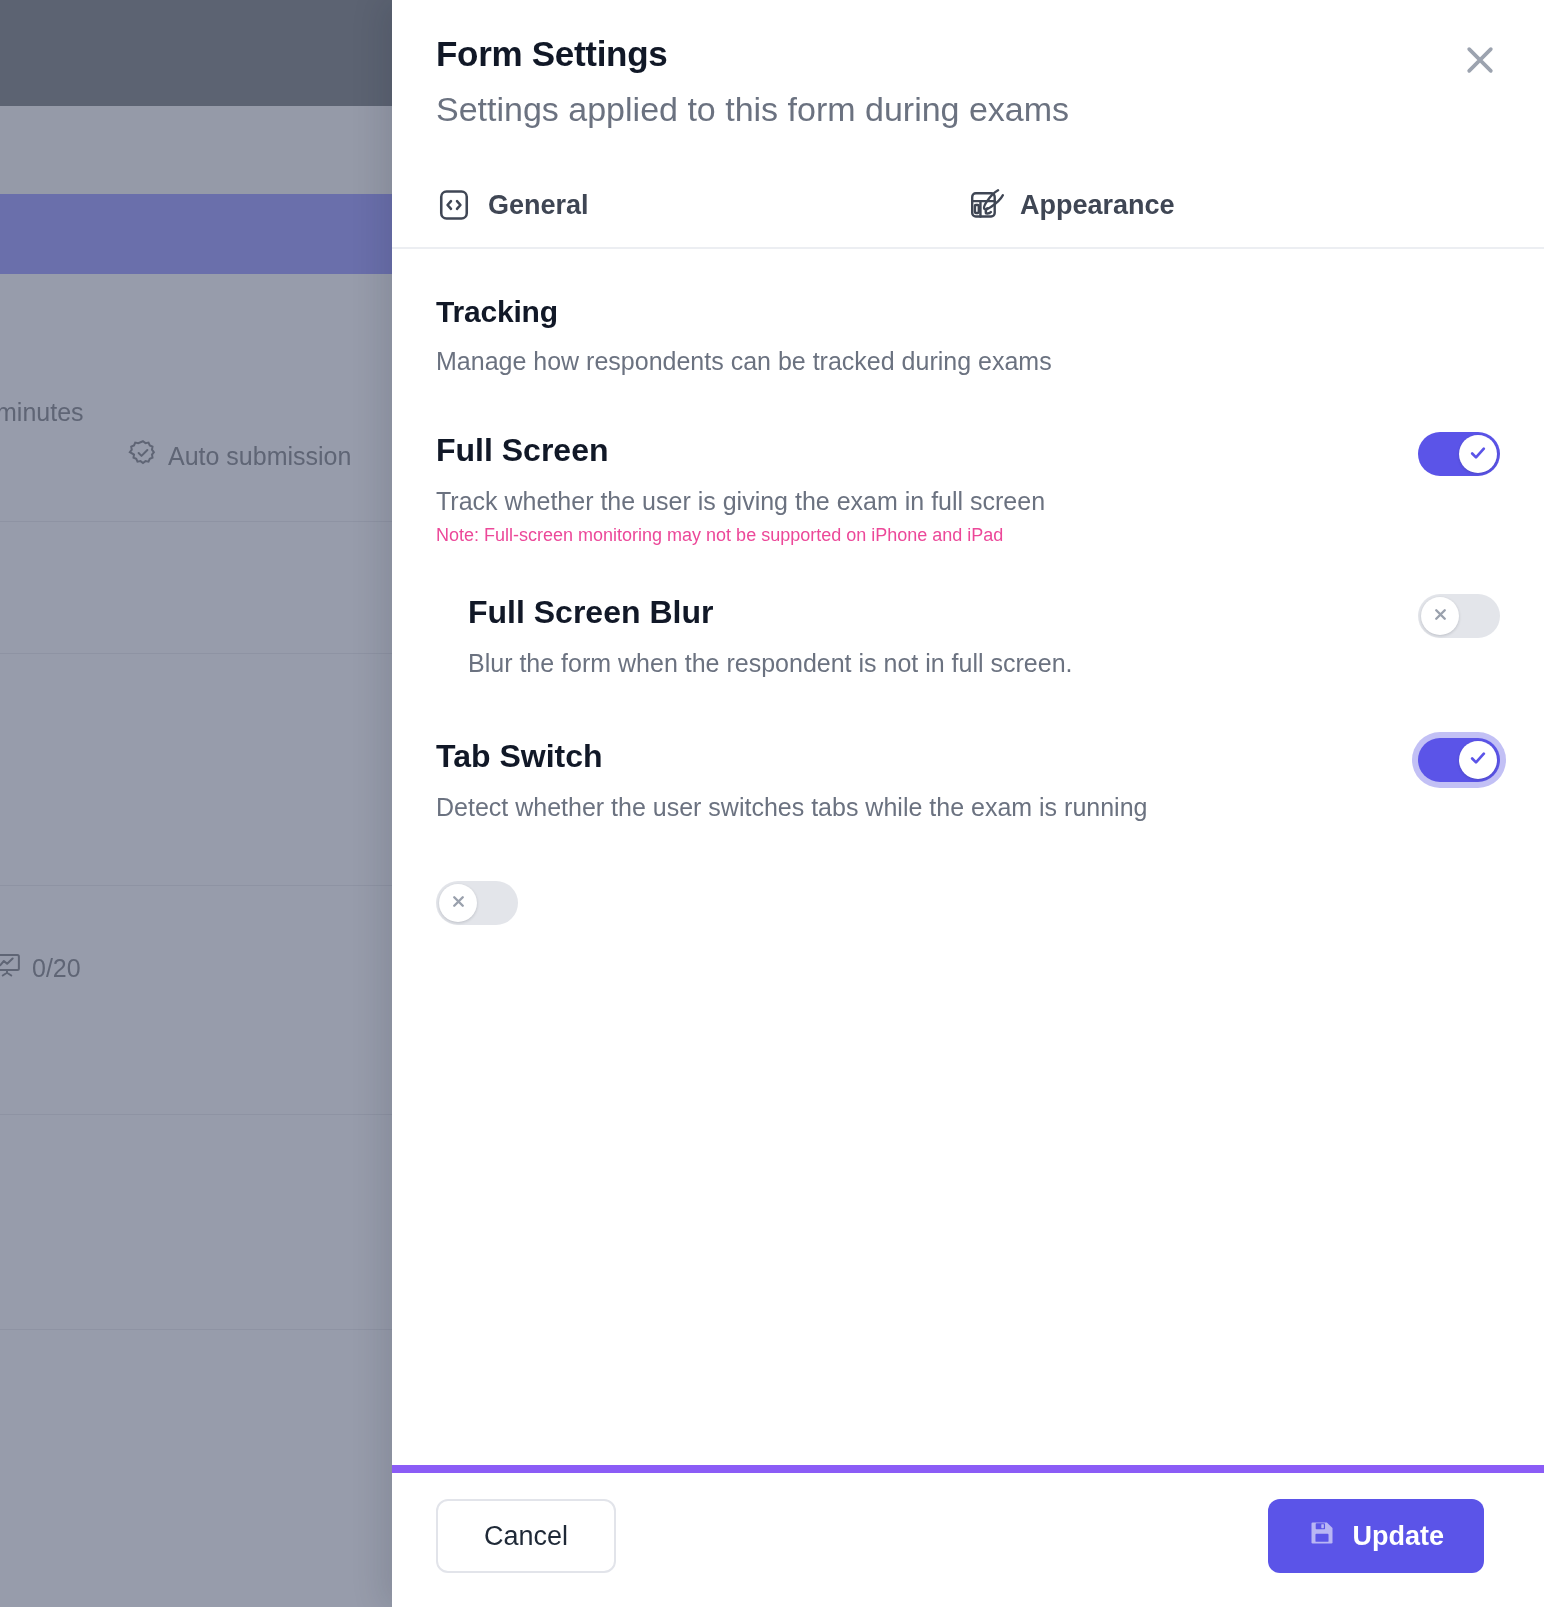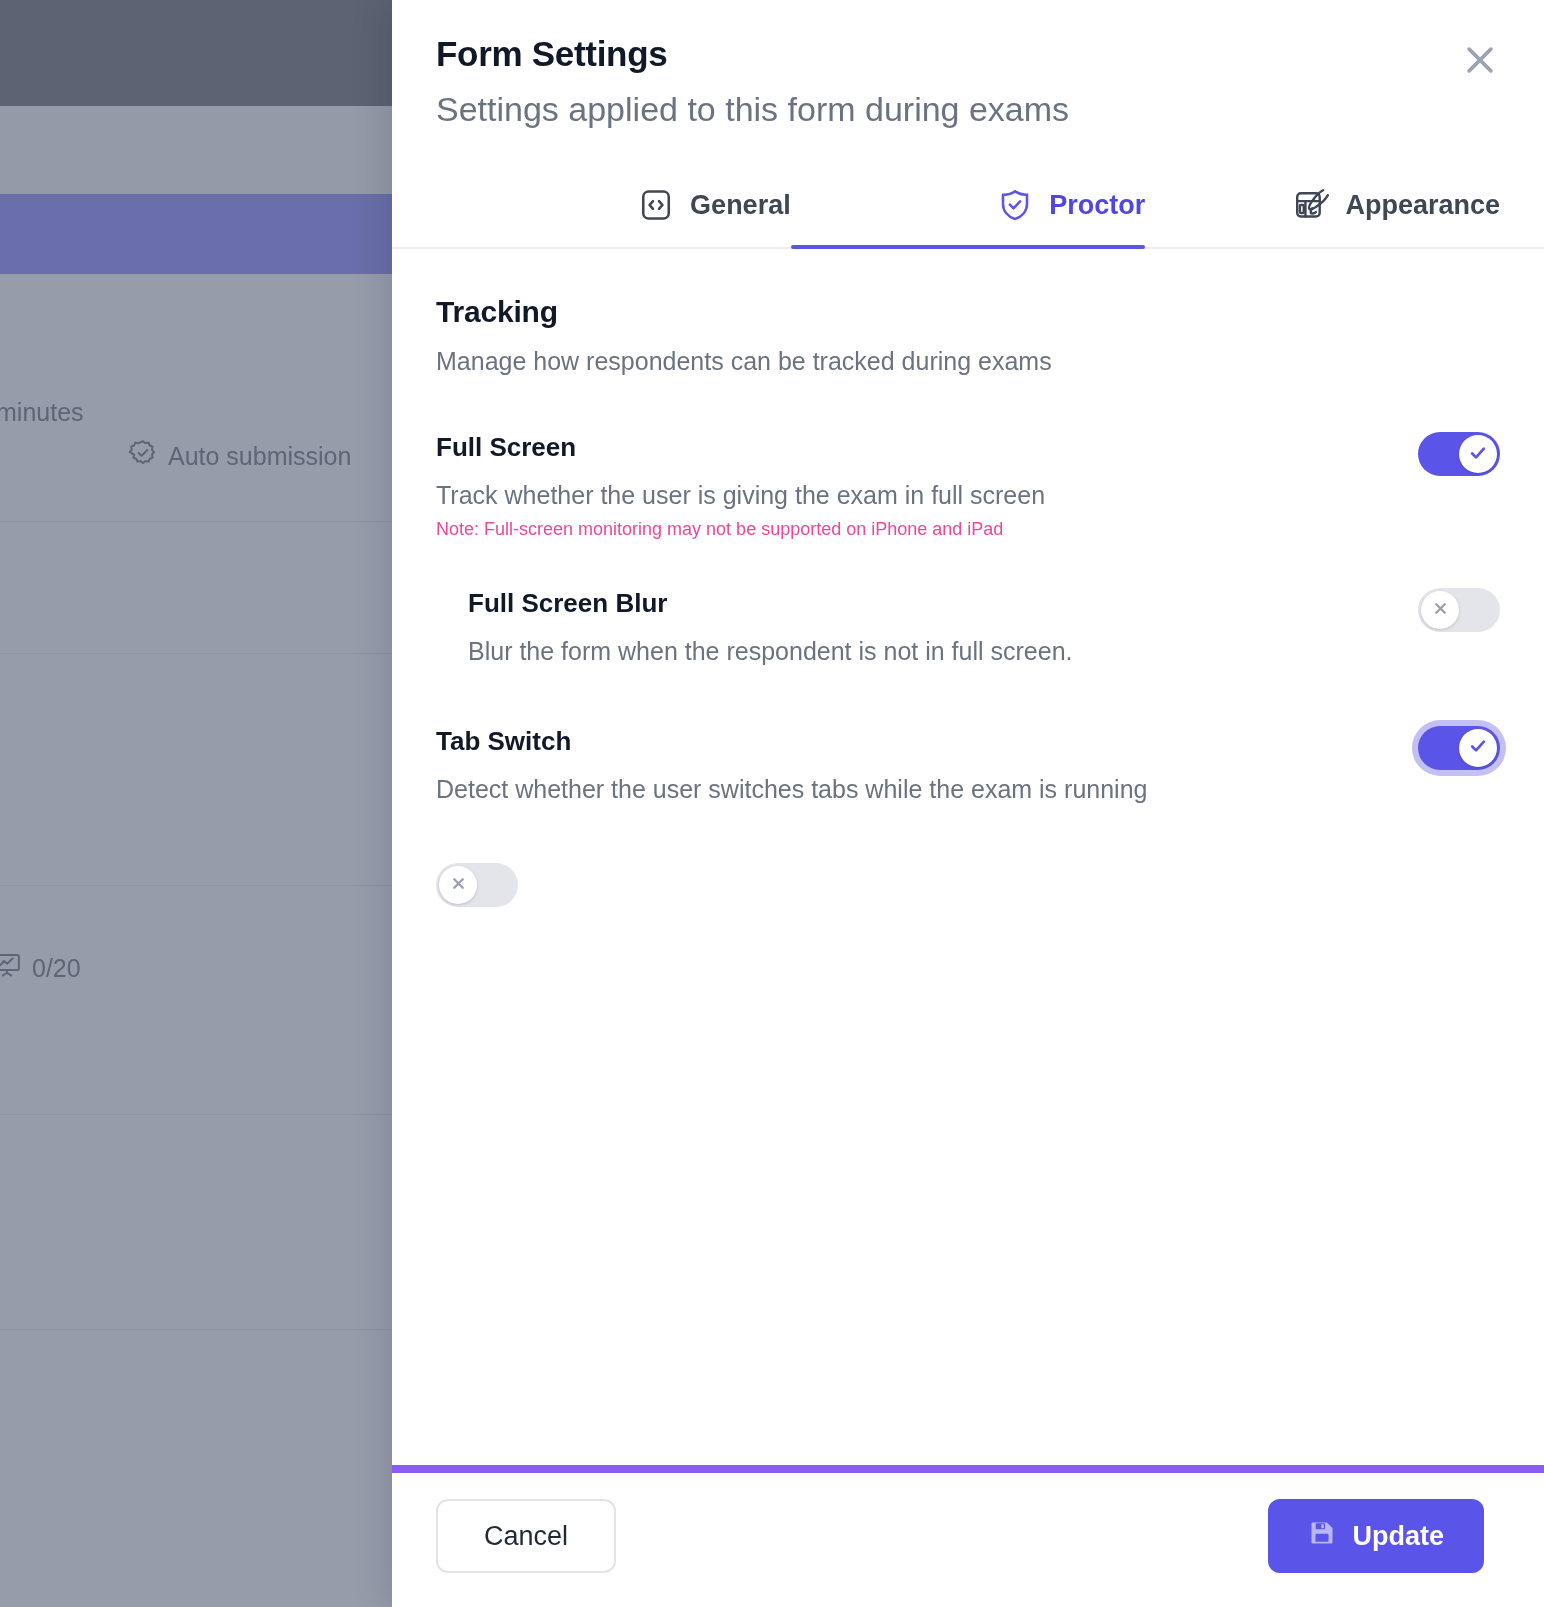--- a/index.html
+++ b/index.html
@@ -42,21 +42,21 @@
     cursor: pointer; background: none; border: none; padding: 0;
   }
   .close-btn svg { display: block; }
 
   
   .tabs {
     display: flex; margin-top: 44px; padding: 0 44px;
     border-bottom: 2px solid #eceef2;
   }
   .tab {
-    flex: 1; display: flex; align-items: center; justify-content: flex-end; gap: 16px;
+    flex: 1; display: flex; align-items: center; justify-content: flex-start; gap: 16px;
     padding: 14px 0 24px 0; cursor: pointer; position: relative;
     font-size: 27px; font-weight: 700; color: #3f4654;
     background: none; border: none;
   }
   .tab .tab-ico { display: flex; align-items: center; }
   .tab.active { color: #4f46e5; }
   .tab.active::after {
     content: ""; position: absolute; left: 0; right: 0; bottom: -2px;
     height: 4px; background: #5b54e8; border-radius: 2px;
   }
@@ -66,21 +66,21 @@
   .section-title { font-size: 30px; font-weight: 700; color: #111827; letter-spacing: -0.2px; }
   .section-sub { margin-top: 18px; font-size: 25px; color: #6b7280; }
 
   .setting-row {
     display: flex; align-items: flex-start; justify-content: space-between;
     gap: 40px; margin-top: 46px;
   }
   .setting-row.indented { margin-left: 32px; margin-top: 48px; }
   .setting-row.gap-lg { margin-top: 56px; }
   .setting-text { max-width: 840px; }
-  .setting-name { font-size: 26px; font-weight: 700; color: #111827; }
+  .setting-name { font-size: 32px; font-weight: 700; color: #111827; }
   .setting-desc { margin-top: 14px; font-size: 25px; color: #6b7280; line-height: 1.45; }
   .setting-note { margin-top: 6px; font-size: 18px; color: #ec4899; }
 
   
   .toggle {
     flex: none; width: 82px; height: 44px; border-radius: 22px;
     position: relative; cursor: pointer; border: none; padding: 0;
     background: #e3e5ea; transition: background .15s;
   }
   .toggle .knob {
@@ -180,29 +180,20 @@
       <button class="tab">
         <span class="tab-ico">
           <svg width="36" height="36" viewBox="0 0 24 24" fill="none" stroke="#3f4654" stroke-width="1.7" stroke-linecap="round" stroke-linejoin="round">
             <rect x="3.5" y="3" width="17" height="18" rx="3.5"></rect>
             <path d="M10 9.4L7.7 12 10 14.6M14 9.4L16.3 12 14 14.6"></path>
           </svg>
         </span>
         <span>General</span>
       </button>
 
-      <button class="tab active">
-        <span class="tab-ico">
-          <svg width="36" height="36" viewBox="0 0 24 24" fill="none" stroke="#5b54e8" stroke-width="1.7" stroke-linecap="round" stroke-linejoin="round">
-            <path d="M12 2.8c2.3 1.7 5 2.4 8 2.3v6.2c0 4.6-3.2 8.4-8 10-4.8-1.6-8-5.4-8-10V5.1c3 .1 5.7-.6 8-2.3z"></path>
-            <path d="M8.6 11.8l2.4 2.4 4.4-4.6"></path>
-          </svg>
-        </span>
-        <span>Proctor</span>
-      </button>
 
       <button class="tab">
         <span class="tab-ico">
           <svg width="36" height="36" viewBox="0 0 24 24" fill="none" stroke="#3f4654" stroke-width="1.6" stroke-linecap="round" stroke-linejoin="round">
             <rect x="2.8" y="4.2" width="15" height="15.5" rx="2.4"></rect>
             <path d="M2.8 9.4h15M8.3 9.4v10.3"></path>
             <rect x="4.6" y="12" width="2.6" height="5.3" rx="0.6"></rect>
             <path d="M22.2 2.2c-2.1 1.1-5.3 4.3-7.5 7.6-1.4 2.1-2.2 4.1-1.5 4.8.7.7 2.6-.2 4.7-1.6 3.3-2.2 6.4-5.4 7.5-7.5" transform="translate(-2.2,0)"></path>
             <path d="M12.8 14.2c-.9.8-1.1 2.3-.8 3.4 1.1.2 2.5 0 3.3-.9"></path>
           </svg>

